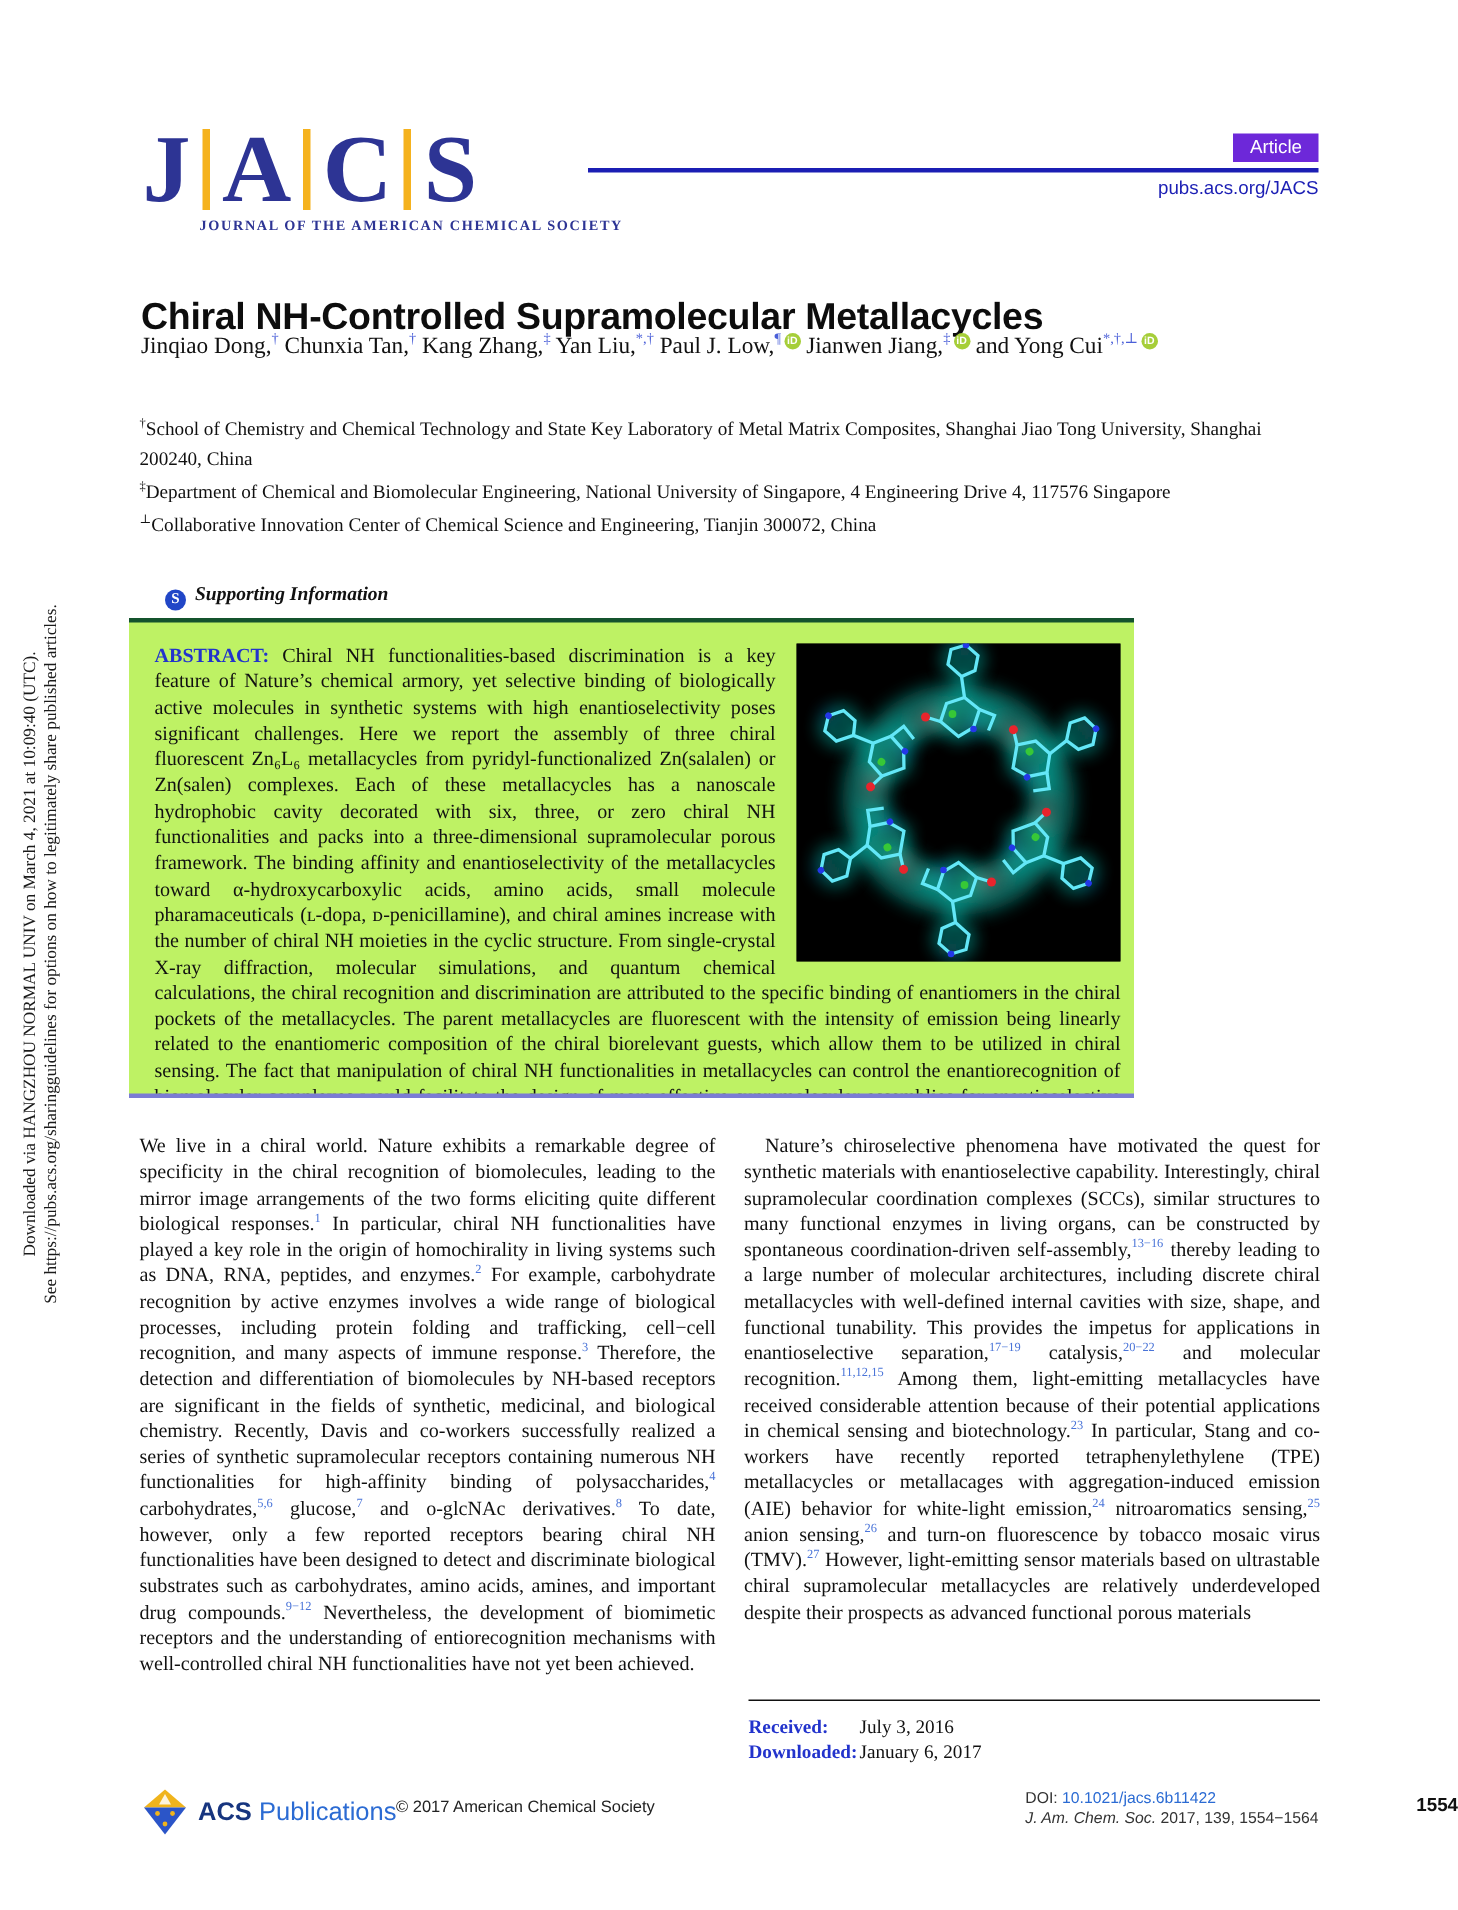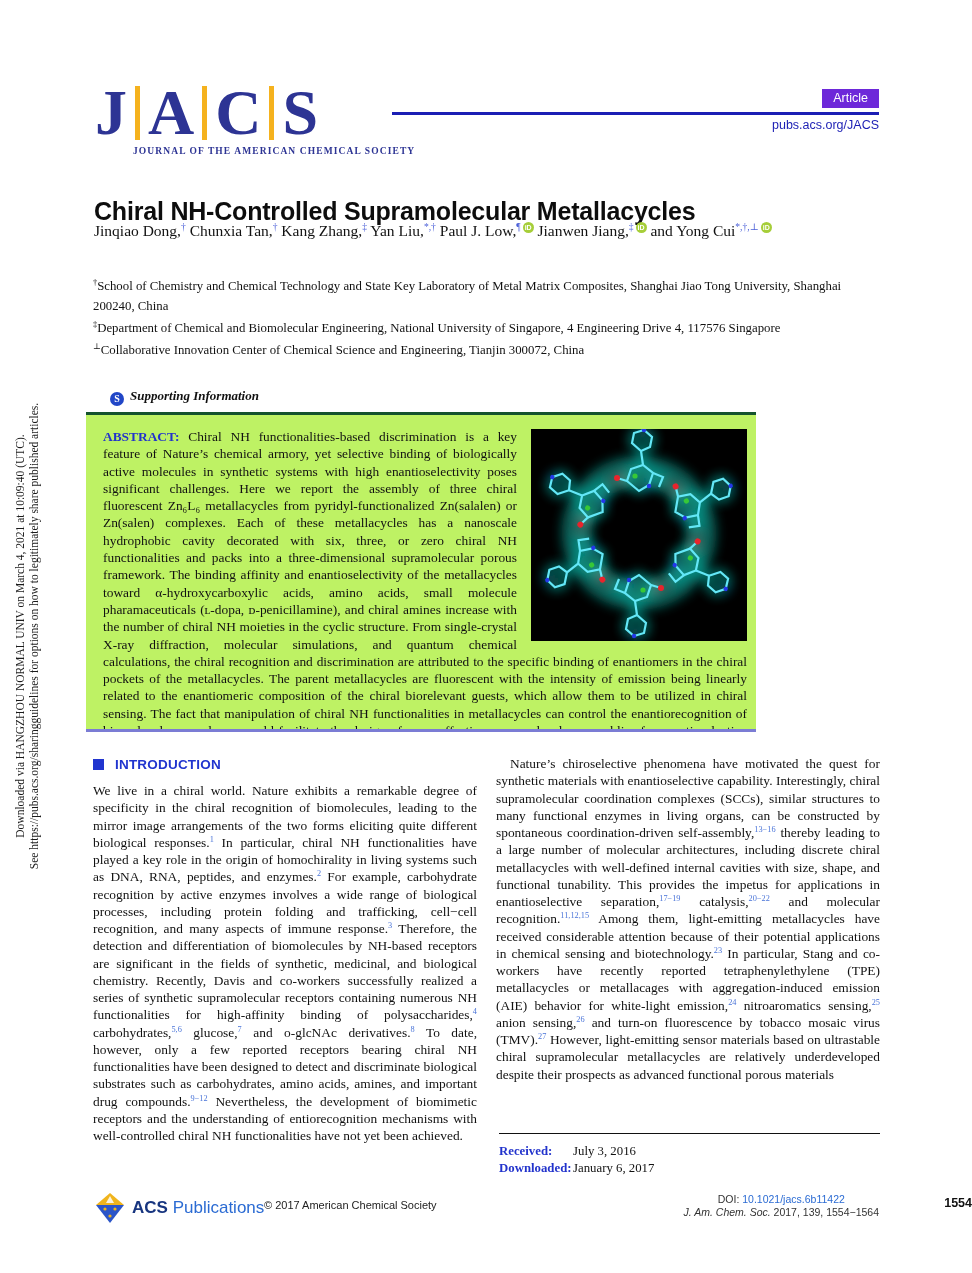--- a/index.html
+++ b/index.html
@@ -68,21 +68,21 @@
   .date-row{display:grid;grid-template-columns:74px auto;line-height:17px;}
   .date-label{font-weight:700;color:#2233cc;}
 
   
   .footer-logo{position:absolute;top:1192px;left:95px;display:flex;align-items:center;gap:7px;}
   .footer-logo-text{font:700 17px "Liberation Sans",sans-serif;color:#17357f;}
   .footer-logo-text .pub{color:#2b6bd3;font-weight:400;}
   .footer-copy{position:absolute;top:1199px;left:264px;font:11px "Liberation Sans",sans-serif;color:#222;}
   .footer-page{position:absolute;top:1196px;left:0;width:972px;text-align:right;
        font:600 12.5px "Liberation Sans",sans-serif;color:#111;}
-  .footer-doi{position:absolute;top:1193px;right:93px;text-align:center;
+  .footer-doi{position:absolute;top:1193px;right:93px;text-align:left;
        font:10.5px "Liberation Sans",sans-serif;color:#333;line-height:13px;}
   .doi-link{color:#2b6bd3;}
   .cite-journal{font-style:italic;}
   sup{line-height:0;}
 </style>
 </head>
 <body>
 
 <div class="page">
 
@@ -153,21 +153,20 @@
           <use href="#unit" transform="rotate(240 108 104)"></use>
           <use href="#unit" transform="rotate(300 108 104)"></use>
         </g>
       </svg>
     </div>
     <p class="abstract-text"><span class="abstract-label">ABSTRACT:</span><span> Chiral NH functionalities-based discrimination is a key feature of Nature’s chemical armory, yet selective binding of biologically active molecules in synthetic systems with high enantioselectivity poses significant challenges. Here we report the assembly of three chiral fluorescent Zn₆L₆ metallacycles from pyridyl-functionalized Zn(salalen) or Zn(salen) complexes. Each of these metallacycles has a nanoscale hydrophobic cavity decorated with six, three, or zero chiral NH functionalities and packs into a three-dimensional supramolecular porous framework. The binding affinity and enantioselectivity of the metallacycles toward α-hydroxycarboxylic acids, amino acids, small molecule pharamaceuticals (ʟ-dopa, ᴅ-penicillamine), and chiral amines increase with the number of chiral NH moieties in the cyclic structure. From single-crystal X-ray diffraction, molecular simulations, and quantum chemical calculations, the chiral recognition and discrimination are attributed to the specific binding of enantiomers in the chiral pockets of the metallacycles. The parent metallacycles are fluorescent with the intensity of emission being linearly related to the enantiomeric composition of the chiral biorelevant guests, which allow them to be utilized in chiral sensing. The fact that manipulation of chiral NH functionalities in metallacycles can control the enantiorecognition of biomolecular complexes would facilitate the design of more effective supramolecular assemblies for enantioselective processes.</span></p>
   </div>
 
   <div class="columns">
     <div class="col">
-      <h2 class="sec-head"><span class="sec-square"></span><span>INTRODUCTION</span></h2>
       <p class="body-para">We live in a chiral world. Nature exhibits a remarkable degree of specificity in the chiral recognition of biomolecules, leading to the mirror image arrangements of the two forms eliciting quite different biological responses.<sup>1</sup> In particular, chiral NH functionalities have played a key role in the origin of homochirality in living systems such as DNA, RNA, peptides, and enzymes.<sup>2</sup> For example, carbohydrate recognition by active enzymes involves a wide range of biological processes, including protein folding and trafficking, cell−cell recognition, and many aspects of immune response.<sup>3</sup> Therefore, the detection and differentiation of biomolecules by NH-based receptors are significant in the fields of synthetic, medicinal, and biological chemistry. Recently, Davis and co-workers successfully realized a series of synthetic supramolecular receptors containing numerous NH functionalities for high-affinity binding of polysaccharides,<sup>4</sup> carbohydrates,<sup>5,6</sup> glucose,<sup>7</sup> and o-glcNAc derivatives.<sup>8</sup> To date, however, only a few reported receptors bearing chiral NH functionalities have been designed to detect and discriminate biological substrates such as carbohydrates, amino acids, amines, and important drug compounds.<sup>9−12</sup> Nevertheless, the development of biomimetic receptors and the understanding of entiorecognition mechanisms with well-controlled chiral NH functionalities have not yet been achieved.</p>
     </div>
     <div class="col">
       <p class="body-para indent">Nature’s chiroselective phenomena have motivated the quest for synthetic materials with enantioselective capability. Interestingly, chiral supramolecular coordination complexes (SCCs), similar structures to many functional enzymes in living organs, can be constructed by spontaneous coordination-driven self-assembly,<sup>13−16</sup> thereby leading to a large number of molecular architectures, including discrete chiral metallacycles with well-defined internal cavities with size, shape, and functional tunability. This provides the impetus for applications in enantioselective separation,<sup>17−19</sup> catalysis,<sup>20−22</sup> and molecular recognition.<sup>11,12,15</sup> Among them, light-emitting metallacycles have received considerable attention because of their potential applications in chemical sensing and biotechnology.<sup>23</sup> In particular, Stang and co-workers have recently reported tetraphenylethylene (TPE) metallacycles or metallacages with aggregation-induced emission (AIE) behavior for white-light emission,<sup>24</sup> nitroaromatics sensing,<sup>25</sup> anion sensing,<sup>26</sup> and turn-on fluorescence by tobacco mosaic virus (TMV).<sup>27</sup> However, light-emitting sensor materials based on ultrastable chiral supramolecular metallacycles are relatively underdeveloped despite their prospects as advanced functional porous materials</p>
     </div>
   </div>
 
   <div class="received-block">
     <div class="date-row">
       <span class="date-label">Received:</span>

